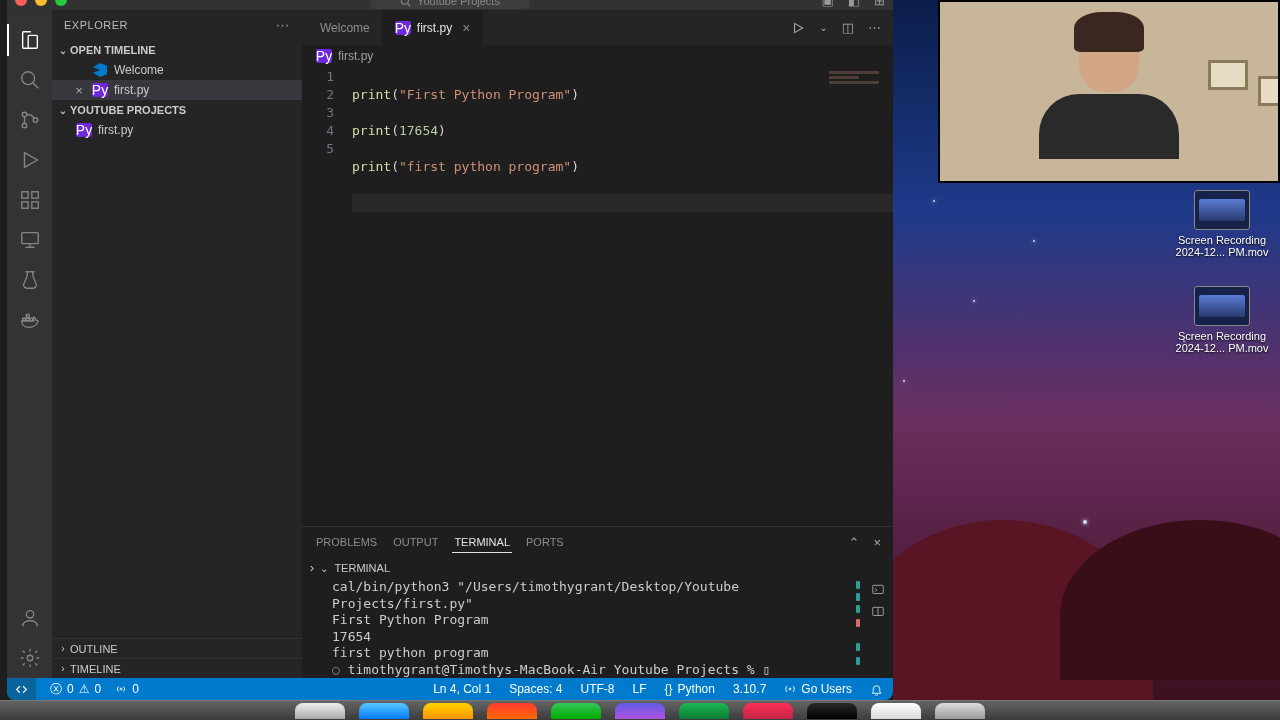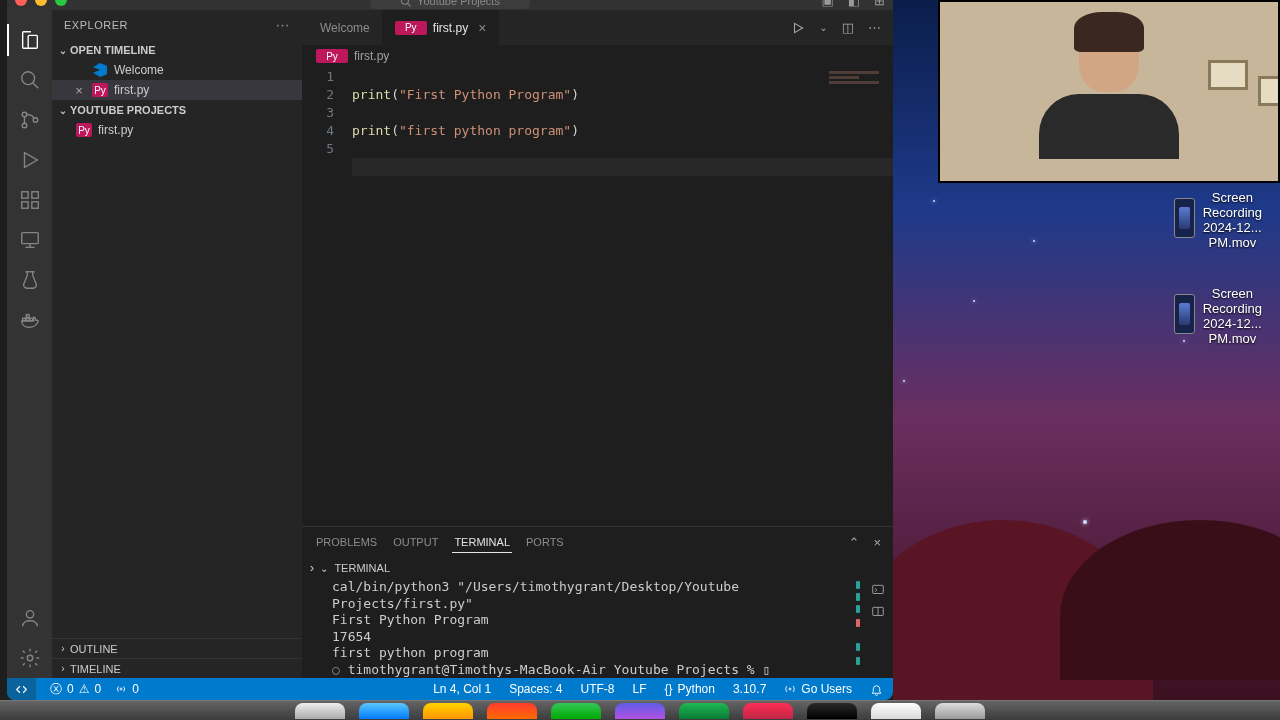--- a/index.html
+++ b/index.html
@@ -144,24 +144,24 @@
   gap: 6px;
   color: #ccc;
 }
 .tree-item.selected { background: #37373d; }
 .tree-item .close-x { font-size: 13px; color:#aaa; width:14px; text-align:center; }
 .tree-item .file-icon {
   width: 16px; height: 16px;
   display:inline-flex; align-items:center; justify-content:center;
 }
 .py-badge {
-  background:#be185d;
+  background:#6d28d9;
   color:#fff;
-  width:32px;height:14px;
-  font-size:10px;
+  width:16px;height:14px;
+  font-size:14px;
   display:flex;align-items:center;justify-content:center;
   border-radius:2px;
 }
 .vs-logo {
   width:14px;height:14px;
   background:#007acc;
   clip-path: polygon(0% 30%, 50% 50%, 0% 70%, 50% 100%, 100% 80%, 100% 20%, 50% 0%);
 }
 .sidebar-bottom {
   margin-top: auto;
@@ -391,23 +391,23 @@
   margin-top:2px;
 }
 .room-frame {
   position:absolute; width:40px;height:30px;
   border:3px solid #8a7a5a;
   background:#e6dcc4;
 }
 .desktop-file {
   position:absolute;
   width:96px;
-  display:flex; flex-direction:row; align-items:center;
+  display:flex; flex-direction:column; align-items:center;
   color:#fff;
-  font-size:13px;
+  font-size:11px;
   text-align:center;
   text-shadow:0 1px 2px #000;
 }
 .desktop-file .thumb {
   width:56px; height:40px; background:#17224a;
   border:1px solid #888; border-radius:3px;
   margin-bottom:4px;
   position:relative;
 }
 .desktop-file .thumb::after {
@@ -613,20 +613,21 @@
       <div class="code-area">
         <div class="gutter">
           <div>1</div>
           <div>2</div>
           <div>3</div>
           <div>4</div>
           <div>5</div>
         </div>
         <div class="code-lines">
 <div class="line"><span class="kw-func">print</span><span class="punct">(</span><span class="str">"First Python Program"</span><span class="punct">)</span></div>
+<div class="line"><span class="kw-func">print</span><span class="punct">(</span><span class="num">17654</span><span class="punct">)</span></div>
 <div class="line"><span class="kw-func">print</span><span class="punct">(</span><span class="str">"first python program"</span><span class="punct">)</span></div>
 <div class="line current"></div>
 <div class="line"></div>
         </div>
         <div class="minimap">
           <span style="width:50px"></span>
           <span style="width:30px"></span>
           <span style="width:50px"></span>
         </div>
       </div>

